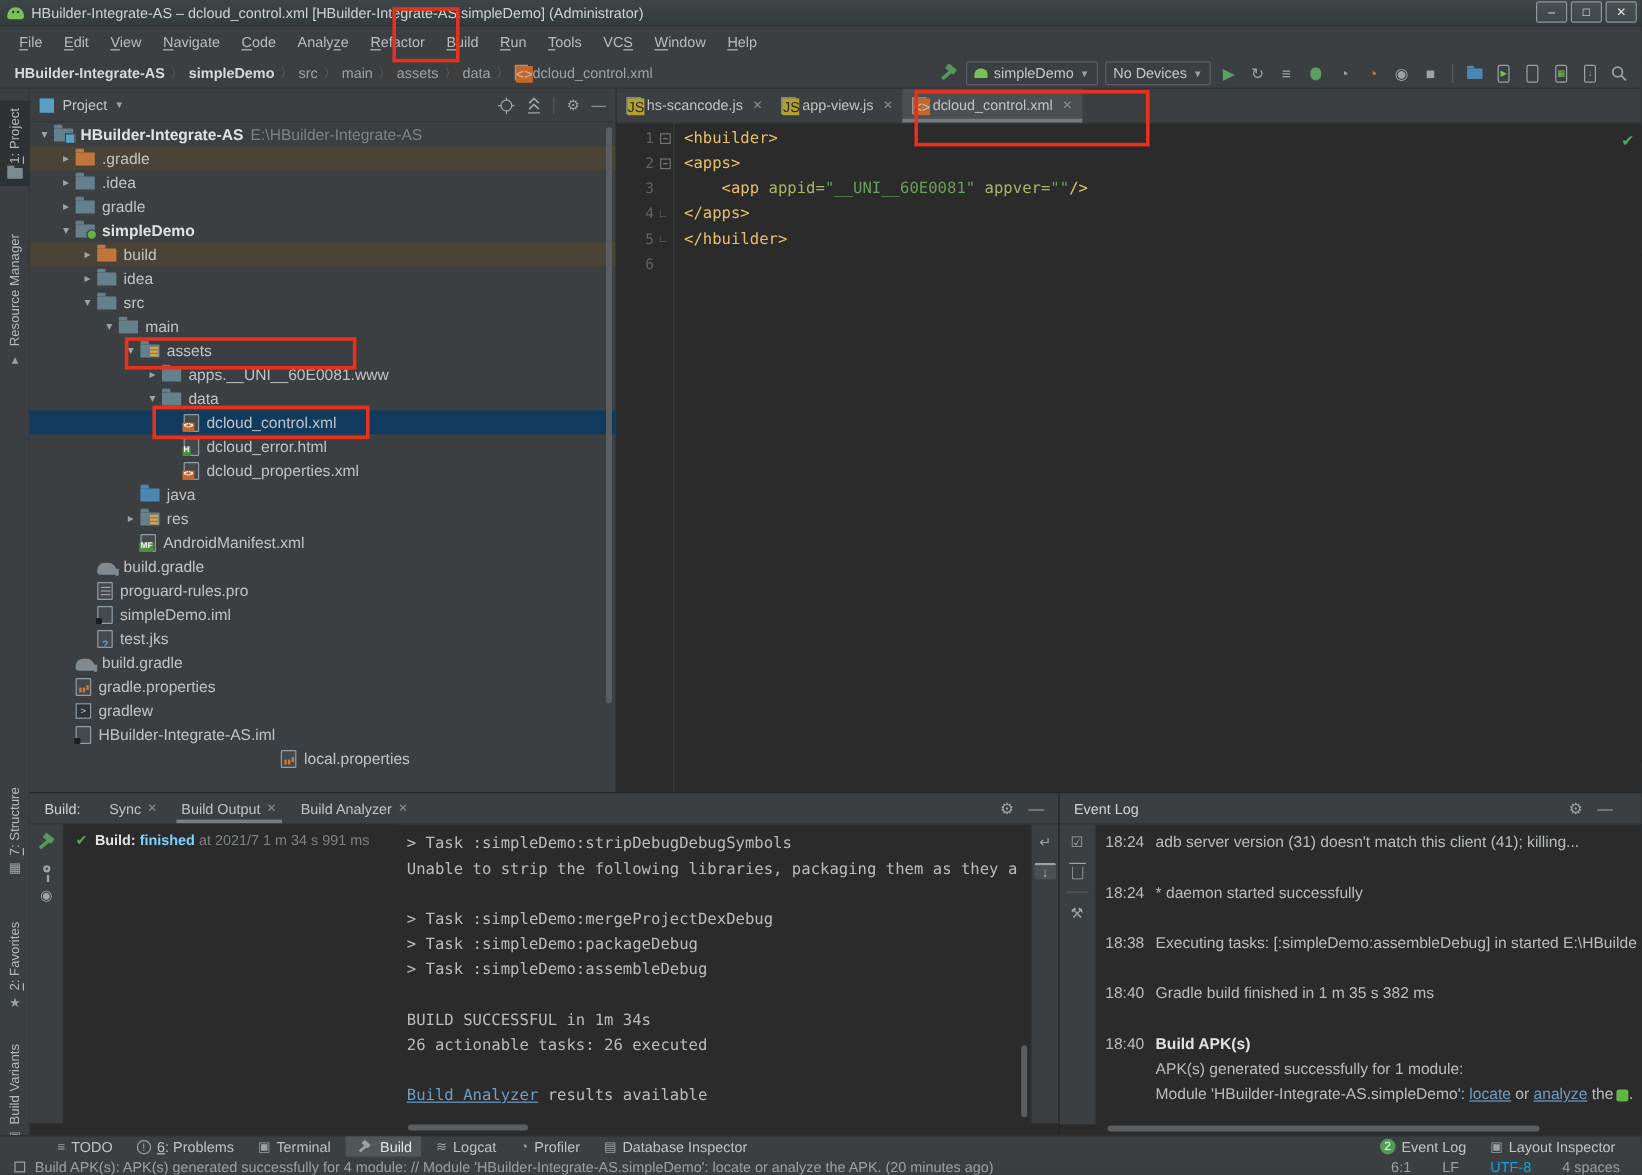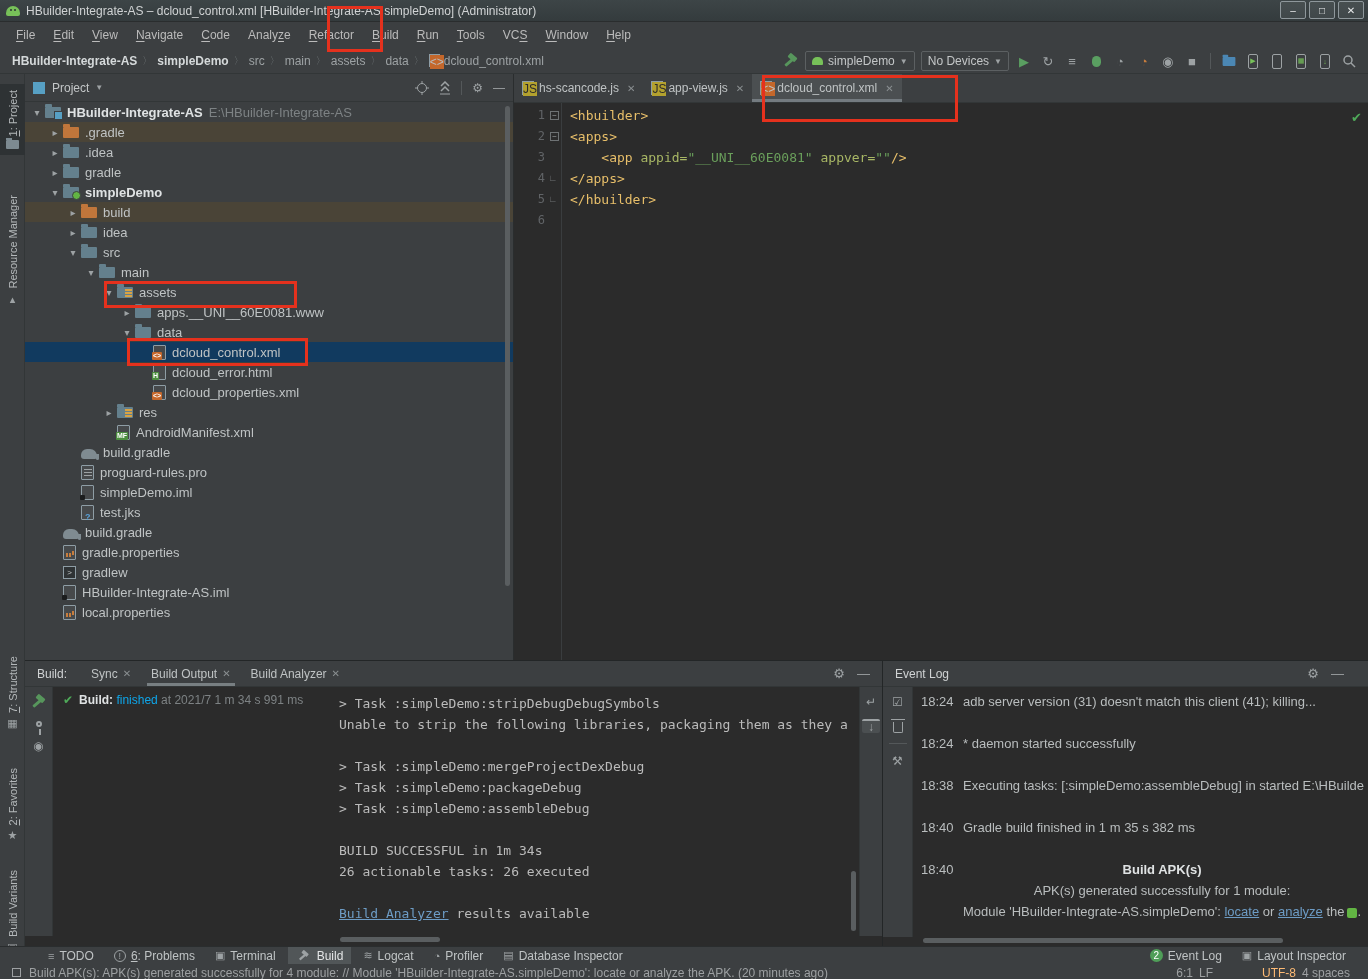--- a/index.html
+++ b/index.html
@@ -138,21 +138,21 @@
   .btab .close { color:#8a8f91; font-size:10px; }
   .btab.active::after { content:""; position:absolute; left:6px; right:6px; bottom:1px; height:3px; background:#787f82; }
   .hdr-icons { margin-left:auto; display:flex; gap:12px; padding-right:12px; color:#9da2a4; font-size:13px; }
   #build-left-col { position:absolute; left:0; top:26px; width:28px; bottom:10px; background:#3c3f41;
                     border-right:1px solid #323637; display:flex; flex-direction:column; align-items:center;
                     padding-top:8px; gap:12px; }
   #build-tree { position:absolute; left:28px; top:26px; width:278px; bottom:10px; background:#2b2b2b;
                 padding:6px 0 0 10px; font-size:12px; }
   .bt-check { color:#4faa59; margin-right:6px; }
   .bt-title { color:#dfe2e3; font-weight:bold; }
-  .bt-state { color:#0ea5e9; }
+  .bt-state { color:#7dd3fc;font-weight:bold; }
   .bt-dim { color:#7d8284; }
   #console { position:absolute; left:306px; top:26px; width:528px; bottom:18px; overflow:hidden;
              font-family:"DejaVu Sans Mono", monospace; font-size:13px; line-height:21px; color:#bbbbbb;
              padding:6px 0 0 8px; white-space:pre; }
   #console .lnk, .loglink { color:#6d9cc5; text-decoration:underline; }
   #console-icons { position:absolute; left:834px; top:26px; width:23px; bottom:10px; background:#3c3f41;
                    border-left:1px solid #323637; display:flex; flex-direction:column; align-items:center;
                    padding-top:6px; gap:8px; }
   .cicon { width:18px; height:18px; display:flex; align-items:center; justify-content:center;
            color:#9da2a4; font-size:12px; border-radius:2px; }
@@ -165,21 +165,21 @@
   #el-header { height:26px; background:#3c3f41; border-bottom:1px solid #323637; display:flex;
                align-items:center; padding:0 12px; color:#d0d3d4; }
   #el-icons { position:absolute; left:0; top:26px; width:30px; bottom:10px; background:#3c3f41;
               border-right:1px solid #323637; display:flex; flex-direction:column; align-items:center;
               padding-top:8px; gap:10px; }
   .el-divider { width:18px; height:1px; background:#54585a; }
   #el-body { position:absolute; left:30px; top:26px; right:0; bottom:18px; overflow:hidden;
              padding:4px 0 0 8px; font-size:13px; line-height:21px; color:#b9bdbe; }
   .el-entry { display:flex; margin-bottom:21px; }
   .el-time { width:42px; flex:none; color:#b9bdbe; }
-  .el-text { white-space:nowrap;text-align:center; }
+  .el-text { white-space:nowrap; }
   .el-bold { font-weight:bold; color:#dfe2e3; }
   .apk-chip { display:inline-block; width:10px; height:10px; background:#62b543; border-radius:2px;
               vertical-align:middle; margin-left:3px; }
   #el-hscroll { position:absolute; left:40px; bottom:4px; width:360px; height:5px; background:#5a5e60; border-radius:3px; }
 
   
   .trash { width:10px; height:11px; border:1px solid #9da2a4; border-top:none; border-radius:0 0 2px 2px;
            position:relative; margin-top:3px; }
   .trash::before { content:""; position:absolute; top:-3px; left:-3px; width:14px; height:1px; background:#9da2a4; }
   .pin { width:6px; height:6px; border:2px solid #9da2a4; border-radius:50%; position:relative; }
@@ -197,21 +197,21 @@
   .twitem { display:flex; align-items:center; gap:5px; padding:1px 8px; height:17px; }
   .twitem.active { background:#515658; color:#e3e5e6; }
   .twitem .gi { font-size:11px; color:#9da2a4; }
   .badge-green { width:13px; height:13px; border-radius:50%; background:#4f9e58; color:#fff;
                  font-size:10px; display:flex; align-items:center; justify-content:center; }
   #twbar-right { margin-left:auto; display:flex; align-items:center; gap:4px; padding-right:14px; }
 
   
   #statusbar { left:0; top:964px; width:1368px; height:15px; background:#3c3f41; color:#9da0a2;
                display:flex; align-items:flex-start; padding:2px 8px 0 8px; font-size:12px; overflow:hidden; }
-  #status-right { margin-left:auto; display:flex; gap:6px; padding-right:10px; white-space:nowrap; }
+  #status-right { margin-left:auto; display:flex; gap:26px; padding-right:10px; white-space:nowrap; }
   .sq-icon { width:9px; height:9px; border:1px solid #9da0a2; margin:2px 8px 0 4px; }
 
   
   .redbox { position:absolute; border:3px solid #e5311d; background:transparent; z-index:50; pointer-events:none; }
 
   svg { display:block; }
 </style>
 </head>
 <body>
 
@@ -440,20 +440,25 @@
           <span class="lbl">dcloud_error.html</span>
         </div>
         <div class="trow" style="padding-left: 112px;">
           <span class="chev"></span>
           <span class="tic page">
             <span class="badge bxml">&lt;&gt;</span>
           </span>
           <span class="lbl">dcloud_properties.xml</span>
         </div>
         <div class="trow" style="padding-left: 76px;">
+          <span class="chev"></span>
+          <span class="tic fold16 blue"></span>
+          <span class="lbl">java</span>
+        </div>
+        <div class="trow" style="padding-left: 76px;">
           <span class="chev">▸</span>
           <span class="tic fold16 res"></span>
           <span class="lbl">res</span>
         </div>
         <div class="trow" style="padding-left: 76px;">
           <span class="chev"></span>
           <span class="tic page">
             <span class="badge bmf">MF</span>
           </span>
           <span class="lbl">AndroidManifest.xml</span>
@@ -497,21 +502,21 @@
           <span class="tic exec">&gt;</span>
           <span class="lbl">gradlew</span>
         </div>
         <div class="trow" style="padding-left: 22px;">
           <span class="chev"></span>
           <span class="tic page">
             <span class="badge bsq"></span>
           </span>
           <span class="lbl">HBuilder-Integrate-AS.iml</span>
         </div>
-        <div class="trow" style="padding-left: 22px;">
+        <div class="trow" style="padding-left: 22px; justify-content: center;">
           <span class="chev"></span>
           <span class="tic page proplines"></span>
           <span class="lbl">local.properties</span>
         </div>
       </div>
   </div>
   <div id="tree-scroll" class="abs"></div>
 
   <div id="editor" class="abs">
     <div id="tabs">
@@ -685,21 +690,21 @@
         </span>
       </span>
   </div>
 
   <div id="statusbar" class="abs">
     <span class="sq-icon"></span>
     <span>Build APK(s): APK(s) generated successfully for 4 module: // Module 'HBuilder-Integrate-AS.simpleDemo': locate or analyze the APK. (20 minutes ago)</span>
     <span id="status-right">
       <span>6:1</span>
       <span>LF</span>
-      <span style="color:#fdba74;margin-left:43px;">UTF-8</span>
+      <span style="color:#0ea5e9;">UTF-8</span>
       <span>4 spaces</span>
     </span>
   </div>
 
   <div id="annotations">
       <div class="redbox" style="left: 327px; top: 6px; width: 56px; height: 46px;"></div>
       <div class="redbox" style="left: 762px; top: 75px; width: 196px; height: 47px;"></div>
       <div class="redbox" style="left: 104px; top: 281px; width: 193px; height: 27px;"></div>
       <div class="redbox" style="left: 127px; top: 338px; width: 181px; height: 28px;"></div>
     </div>

